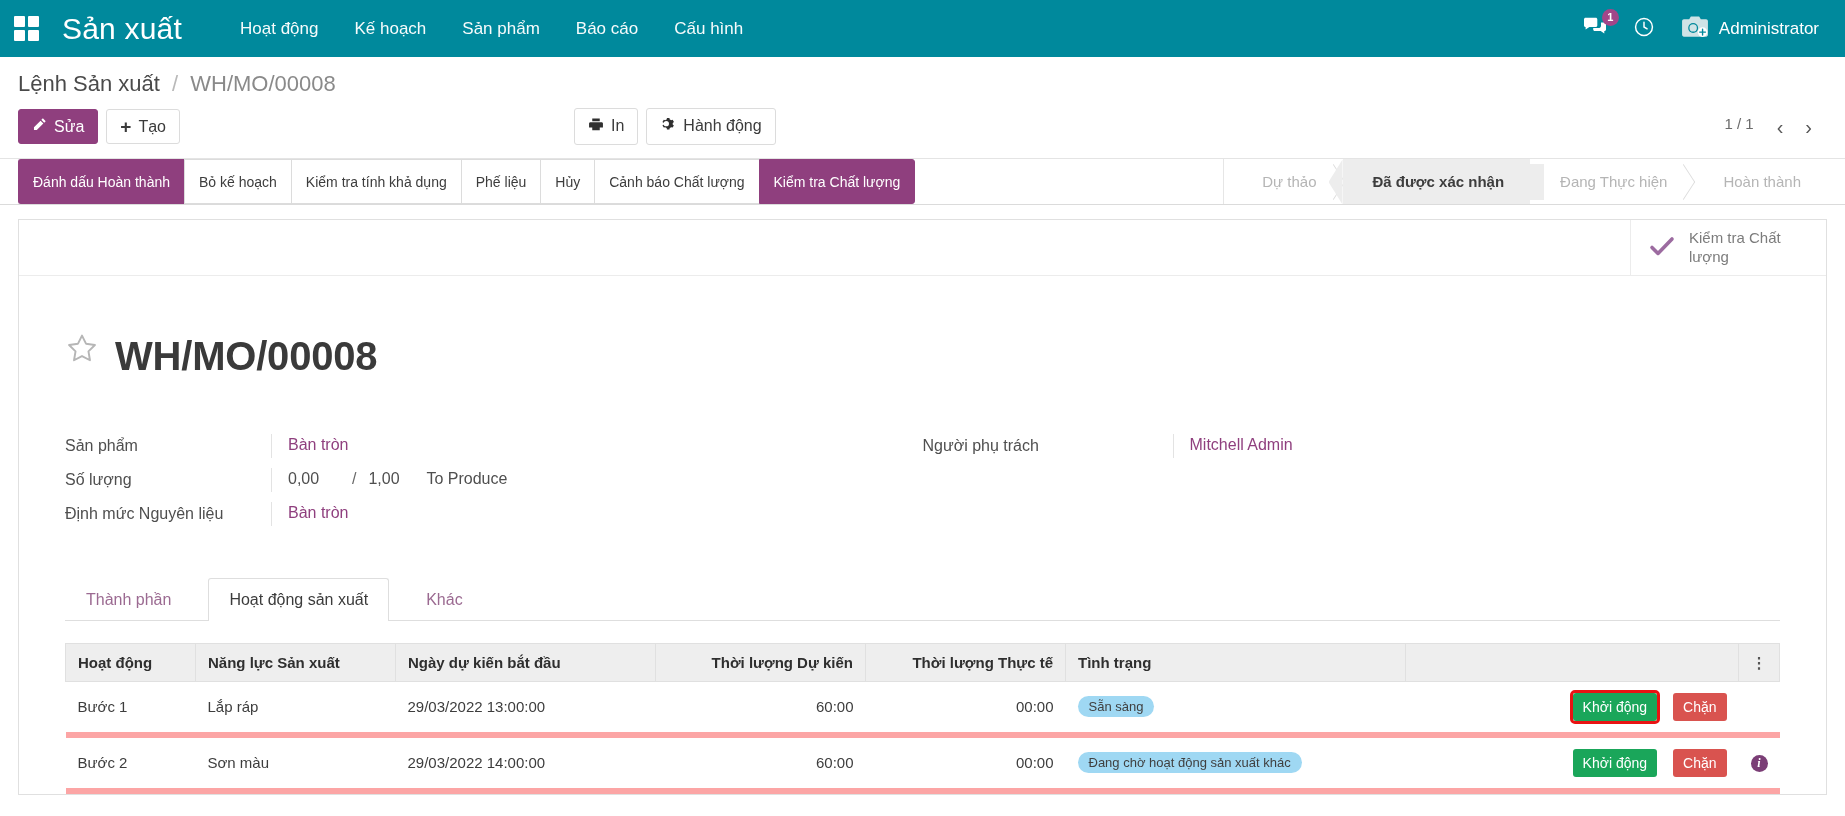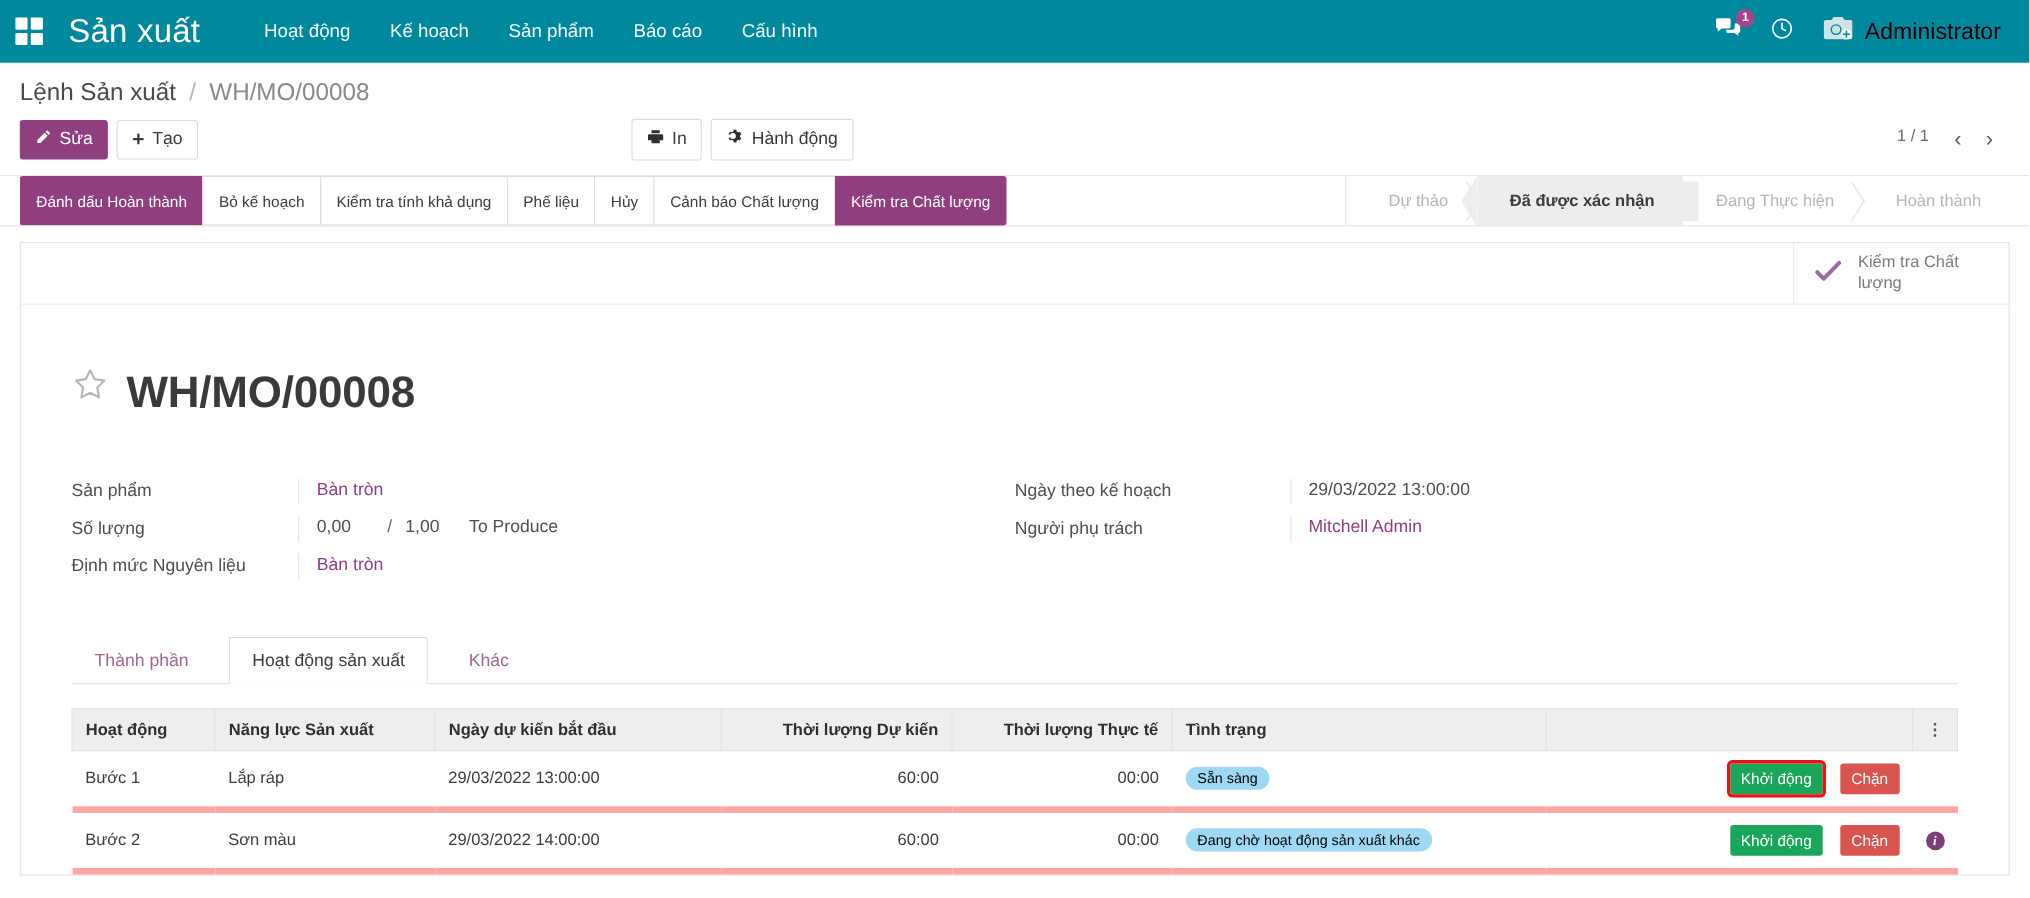--- a/index.html
+++ b/index.html
@@ -66,21 +66,21 @@
     font-size: 11px;
     line-height: 1;
     min-width: 17px;
     height: 17px;
     border-radius: 9px;
     display: flex; align-items: center; justify-content: center;
     padding: 0 4px;
     font-weight: 600;
   }
   .user-box { display: flex; align-items: center; gap: 10px; cursor: pointer; }
-  .user-name { font-size: 21px; color: #000000; white-space: nowrap; }
+  .user-name { font-size: 17px; color: #ffffff; white-space: nowrap; }
 
   
   .control-panel {
     background: #ffffff;
     border-bottom: 1px solid #e4e4e4;
     padding: 0 18px;
   }
   .breadcrumb-row {
     padding: 14px 0 6px 0;
     font-size: 22px;
@@ -371,21 +371,21 @@
     color: #3d3d3d;
     padding: 11px 12px;
     border-bottom: 6px solid #fca5a5;
     white-space: nowrap;
     vertical-align: middle;
   }
   .ol-table tbody td.num { text-align: right; }
   .badge {
     display: inline-block;
     background: #9fd8f3;
-    color: #000000;
+    color: #404040;
     font-size: 13px;
     padding: 3px 11px;
     border-radius: 11px;
     white-space: nowrap;
   }
   .cell-actions {
     display: flex;
     align-items: center;
     gap: 16px;
     justify-content: flex-end;
@@ -589,24 +589,20 @@
           </div>
         </div>
 
         <div class="field-row">
           <div class="field-label">Định mức Nguyên liệu</div>
           <div class="field-value linkish">Bàn tròn</div>
         </div>
       </div>
 
       <div class="fields-col right">
-        <div class="field-row">
-          <div class="field-label">Ngày theo kế hoạch</div>
-          <div class="field-value">29/03/2022 13:00:00</div>
-        </div>
         <div class="field-row">
           <div class="field-label">Người phụ trách</div>
           <div class="field-value linkish">Mitchell Admin</div>
         </div>
       </div>
     </div>
 
     <div class="notebook">
       <div class="nb-tabs">
         <div class="nb-tab">Thành phần</div>

